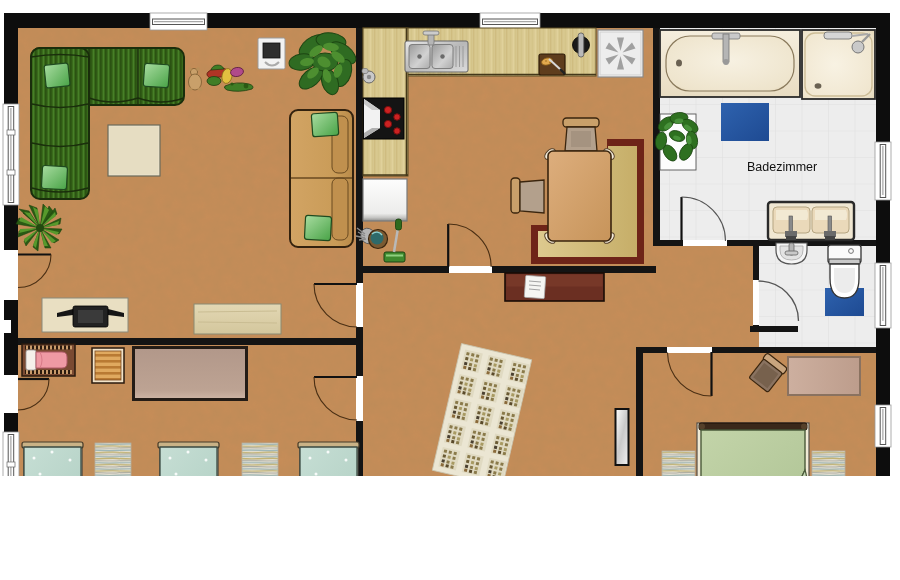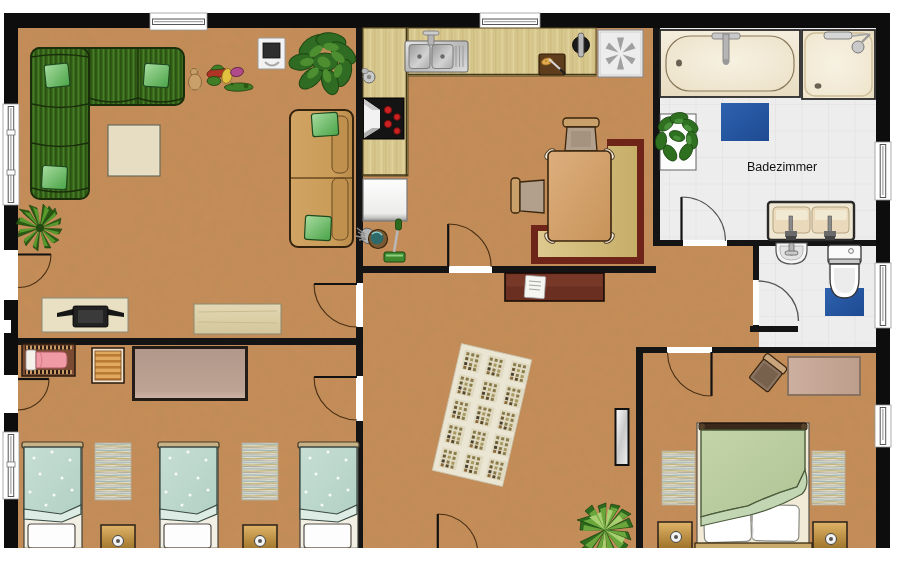--- a/index.html
+++ b/index.html
@@ -1,16 +1,16 @@
 <!DOCTYPE html>
 <html><head>
 <meta charset="utf-8">
 <style>
 html,body{margin:0;padding:0;background:#ffffff;font-family:"Liberation Sans",sans-serif;}
-#plan{width:900px;height:548px;position:relative;}
+#plan{width:900px;height:476px;position:relative;}
 </style>
 </head>
 <body>
 <div id="plan">
 <svg width="900" height="580" viewBox="0 0 900 580" xmlns="http://www.w3.org/2000/svg">
 <defs>
 <filter id="grain" x="0" y="0" width="100%" height="100%">
 <feTurbulence type="fractalNoise" baseFrequency="0.09" numOctaves="3" seed="7" result="n"></feTurbulence>
 <feColorMatrix in="n" type="matrix" values="0 0 0 0 0.42, 0 0 0 0 0.25, 0 0 0 0 0.1, 0.8 0 0 0 0" result="dark"></feColorMatrix>
 </filter>

